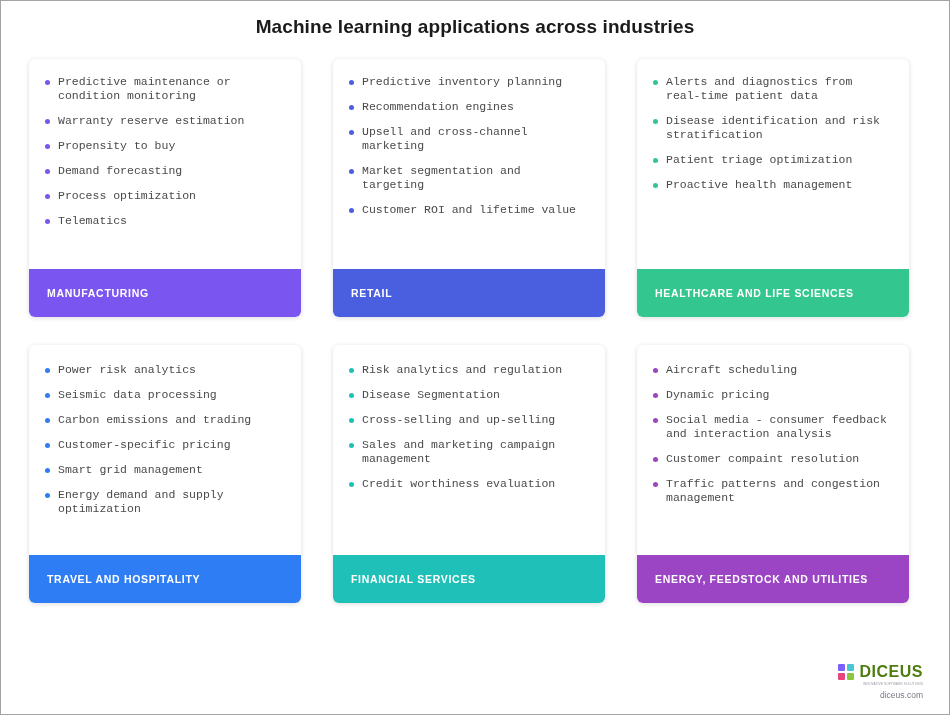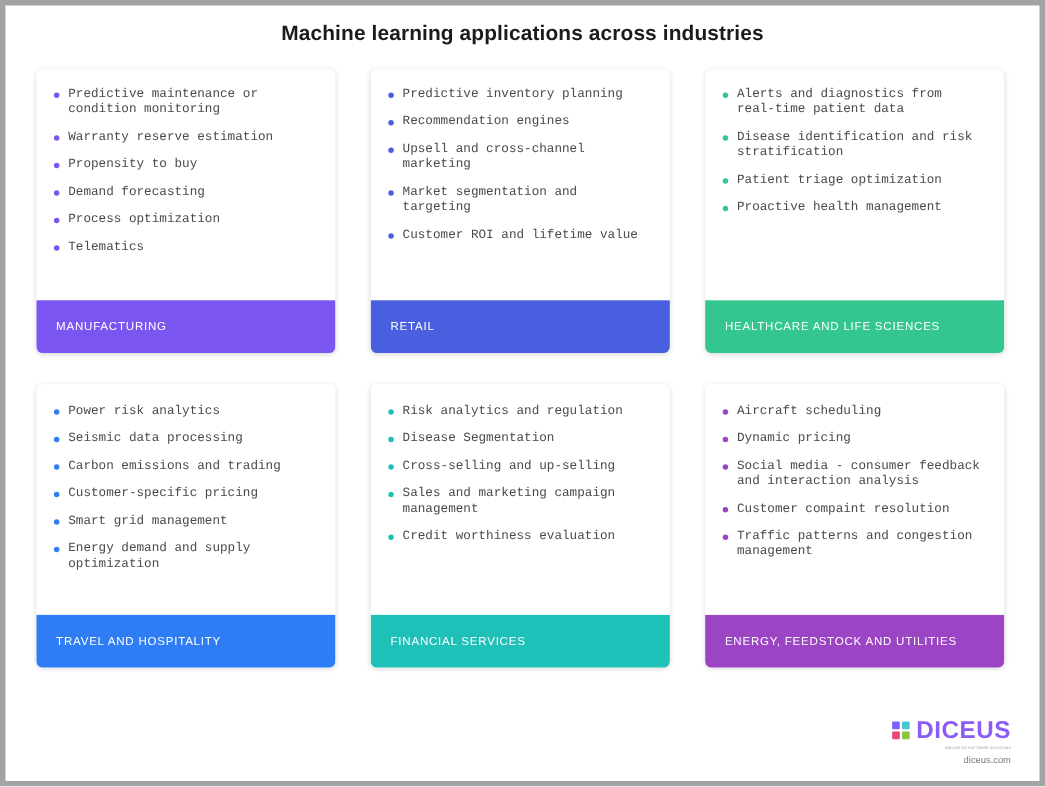--- a/index.html
+++ b/index.html
@@ -12,21 +12,21 @@
     background: #ffffff;
     font-family: "Liberation Sans", sans-serif;
     color: #3c3c3c;
     position: relative;
     overflow: hidden;
   }
   #page {
     width: 950px;
     height: 715px;
     position: relative;
-    border: 5px solid #a3a3a3;
+    border: 1px solid #a3a3a3;
     box-sizing: border-box;
     background: #fff;
   }
   .title {
     text-align: center;
     font-size: 19px;
     font-weight: bold;
     color: #1b1b1b;
     padding-top: 15px;
     letter-spacing: 0.1px;
@@ -76,21 +76,21 @@
     flex: 1 1 auto;
     font-family: Liberation Mono, monospace;
   }
   .card-footer {
     height: 48px;
     display: flex;
     align-items: center;
     padding-left: 18px;
     color: #ffffff;
     font-size: 10.5px;
-    font-weight: normal;
+    font-weight: bold;
     letter-spacing: 0.7px;
   }
   
   .row2 .card-body { padding-top: 18px; }
 
   .logo-wrap {
     position: absolute;
     right: 26px;
     bottom: 14px;
     text-align: right;
@@ -110,23 +110,23 @@
     position: absolute;
     width: 7px;
     height: 7px;
     border-radius: 1px;
   }
   .sq.tl { left: 0; top: 0; background: #7b61ff; }
   .sq.tr { left: 9px; top: 0; background: #4ac6d2; }
   .sq.bl { left: 0; top: 9px; background: #e8457c; }
   .sq.br { left: 9px; top: 9px; background: #8cc63f; }
   .logo-text {
-    font-size: 22px;
+    font-size: 16px;
     font-weight: bold;
-    color: #8b5cf6;
+    color: #4d7c0f;
     letter-spacing: 0.5px;
   }
   .logo-sub {
     font-size: 3.2px;
     color: #9a9aa6;
     letter-spacing: 0.1px;
     margin-top: 1px;
     text-align: right;
   }
   .logo-url {

